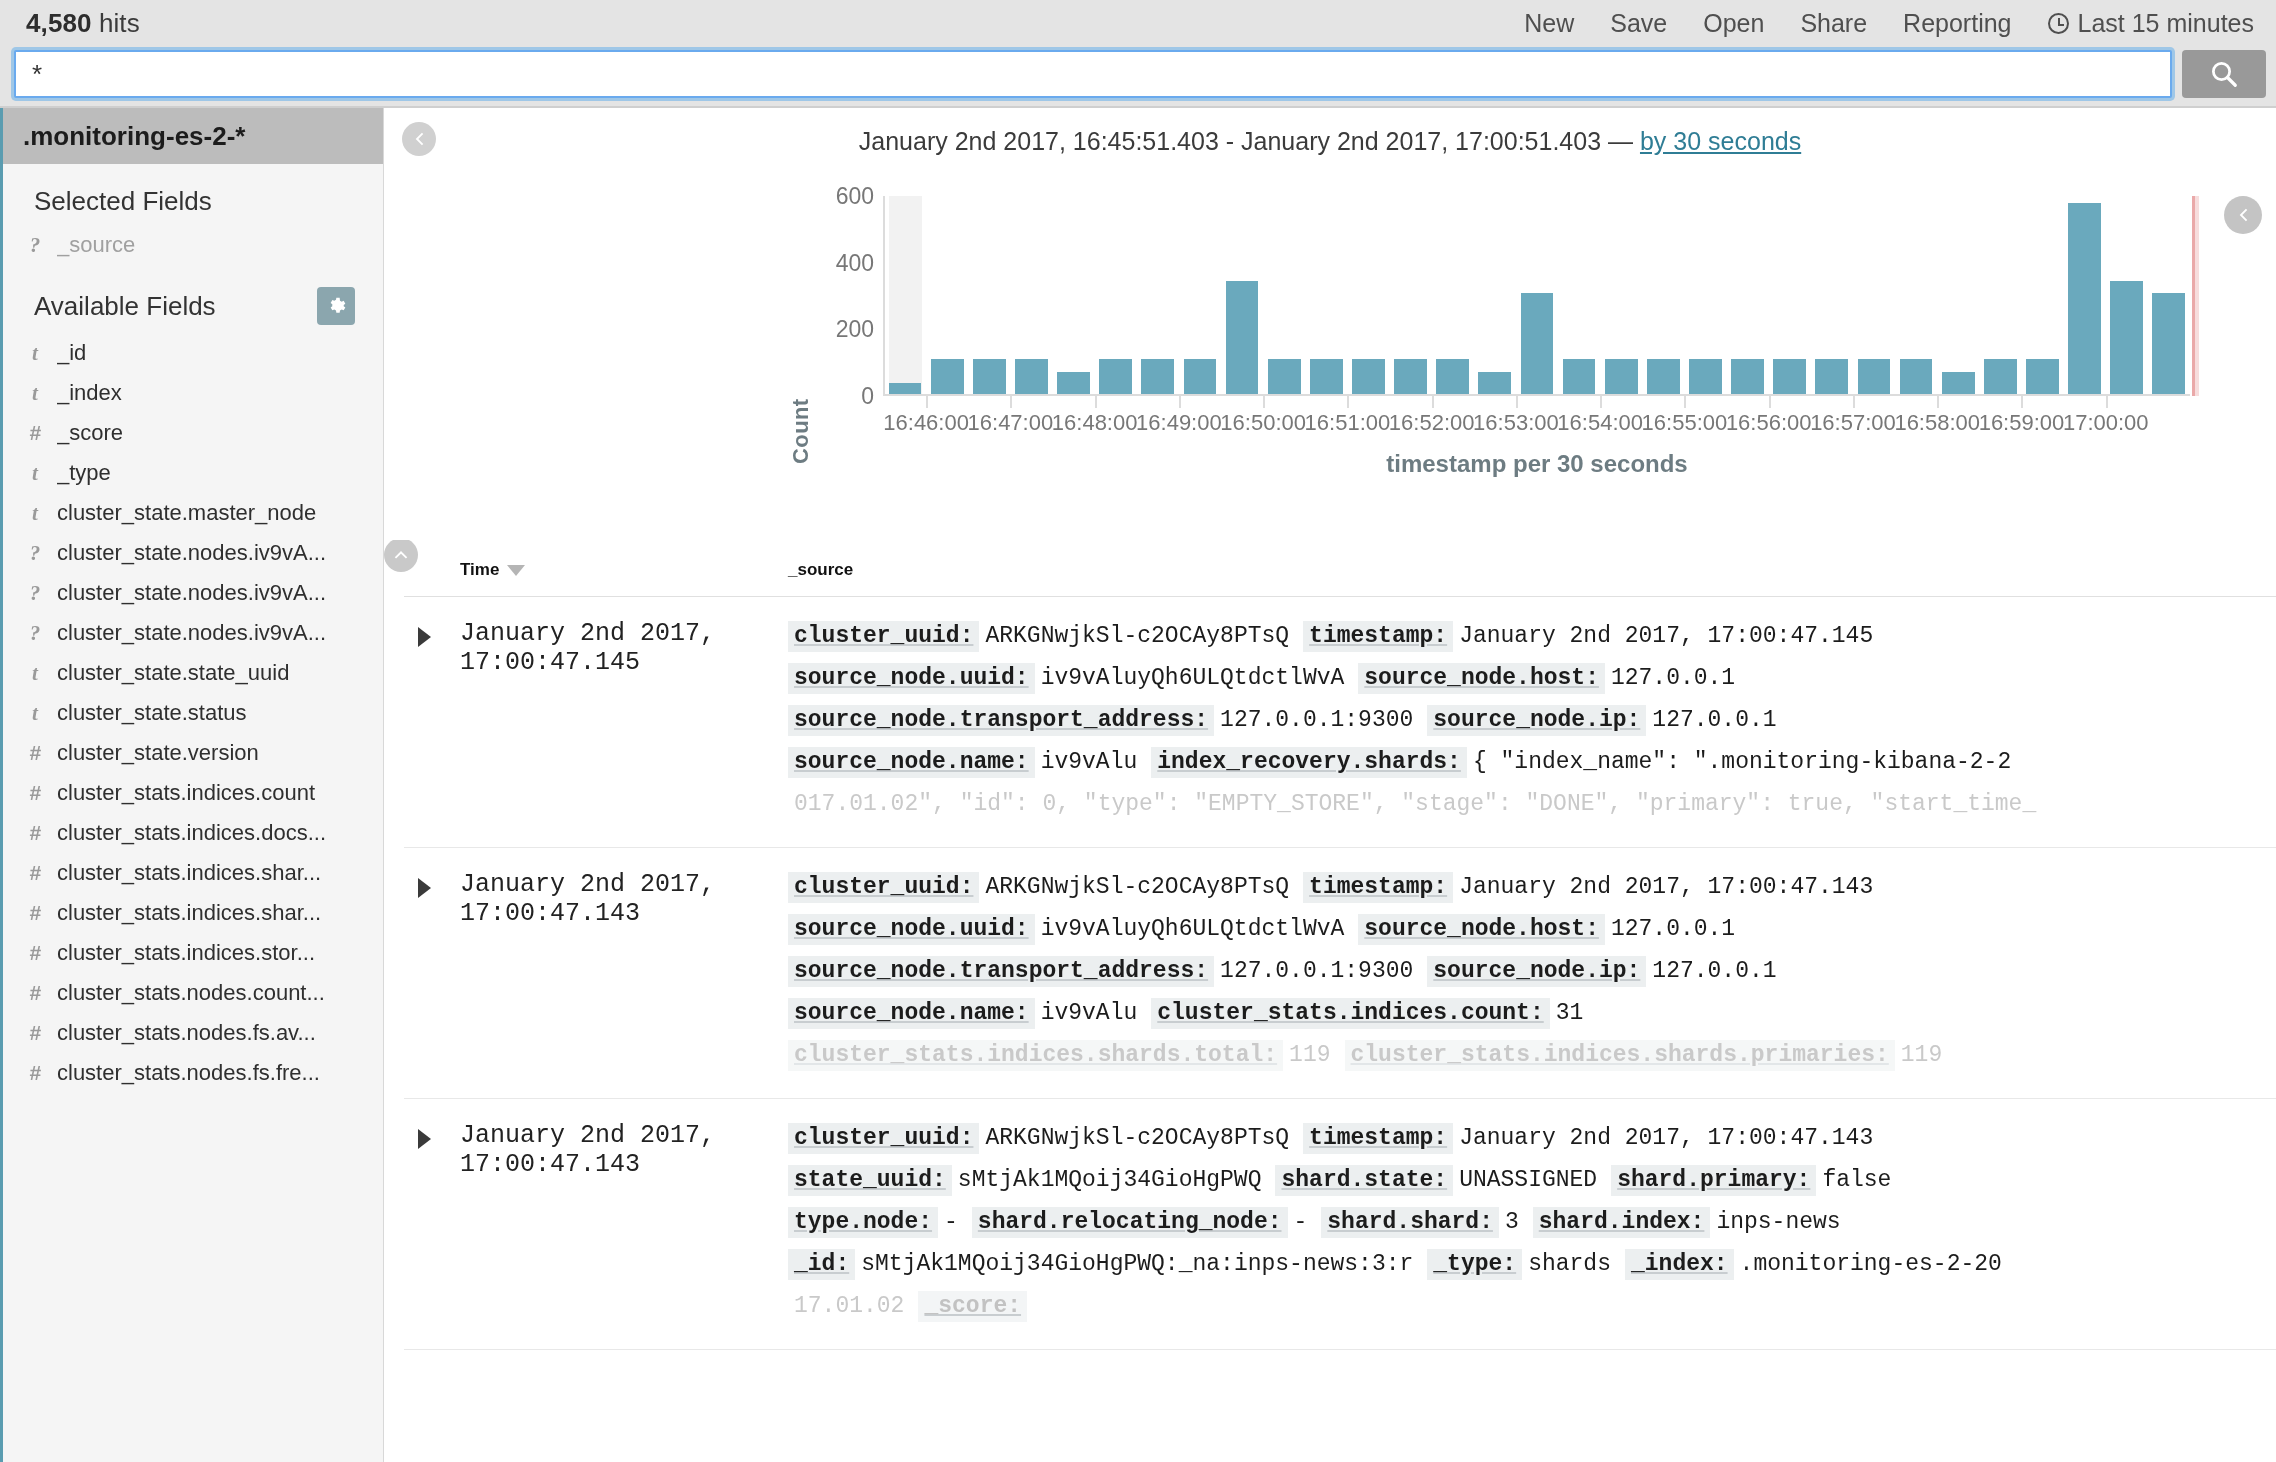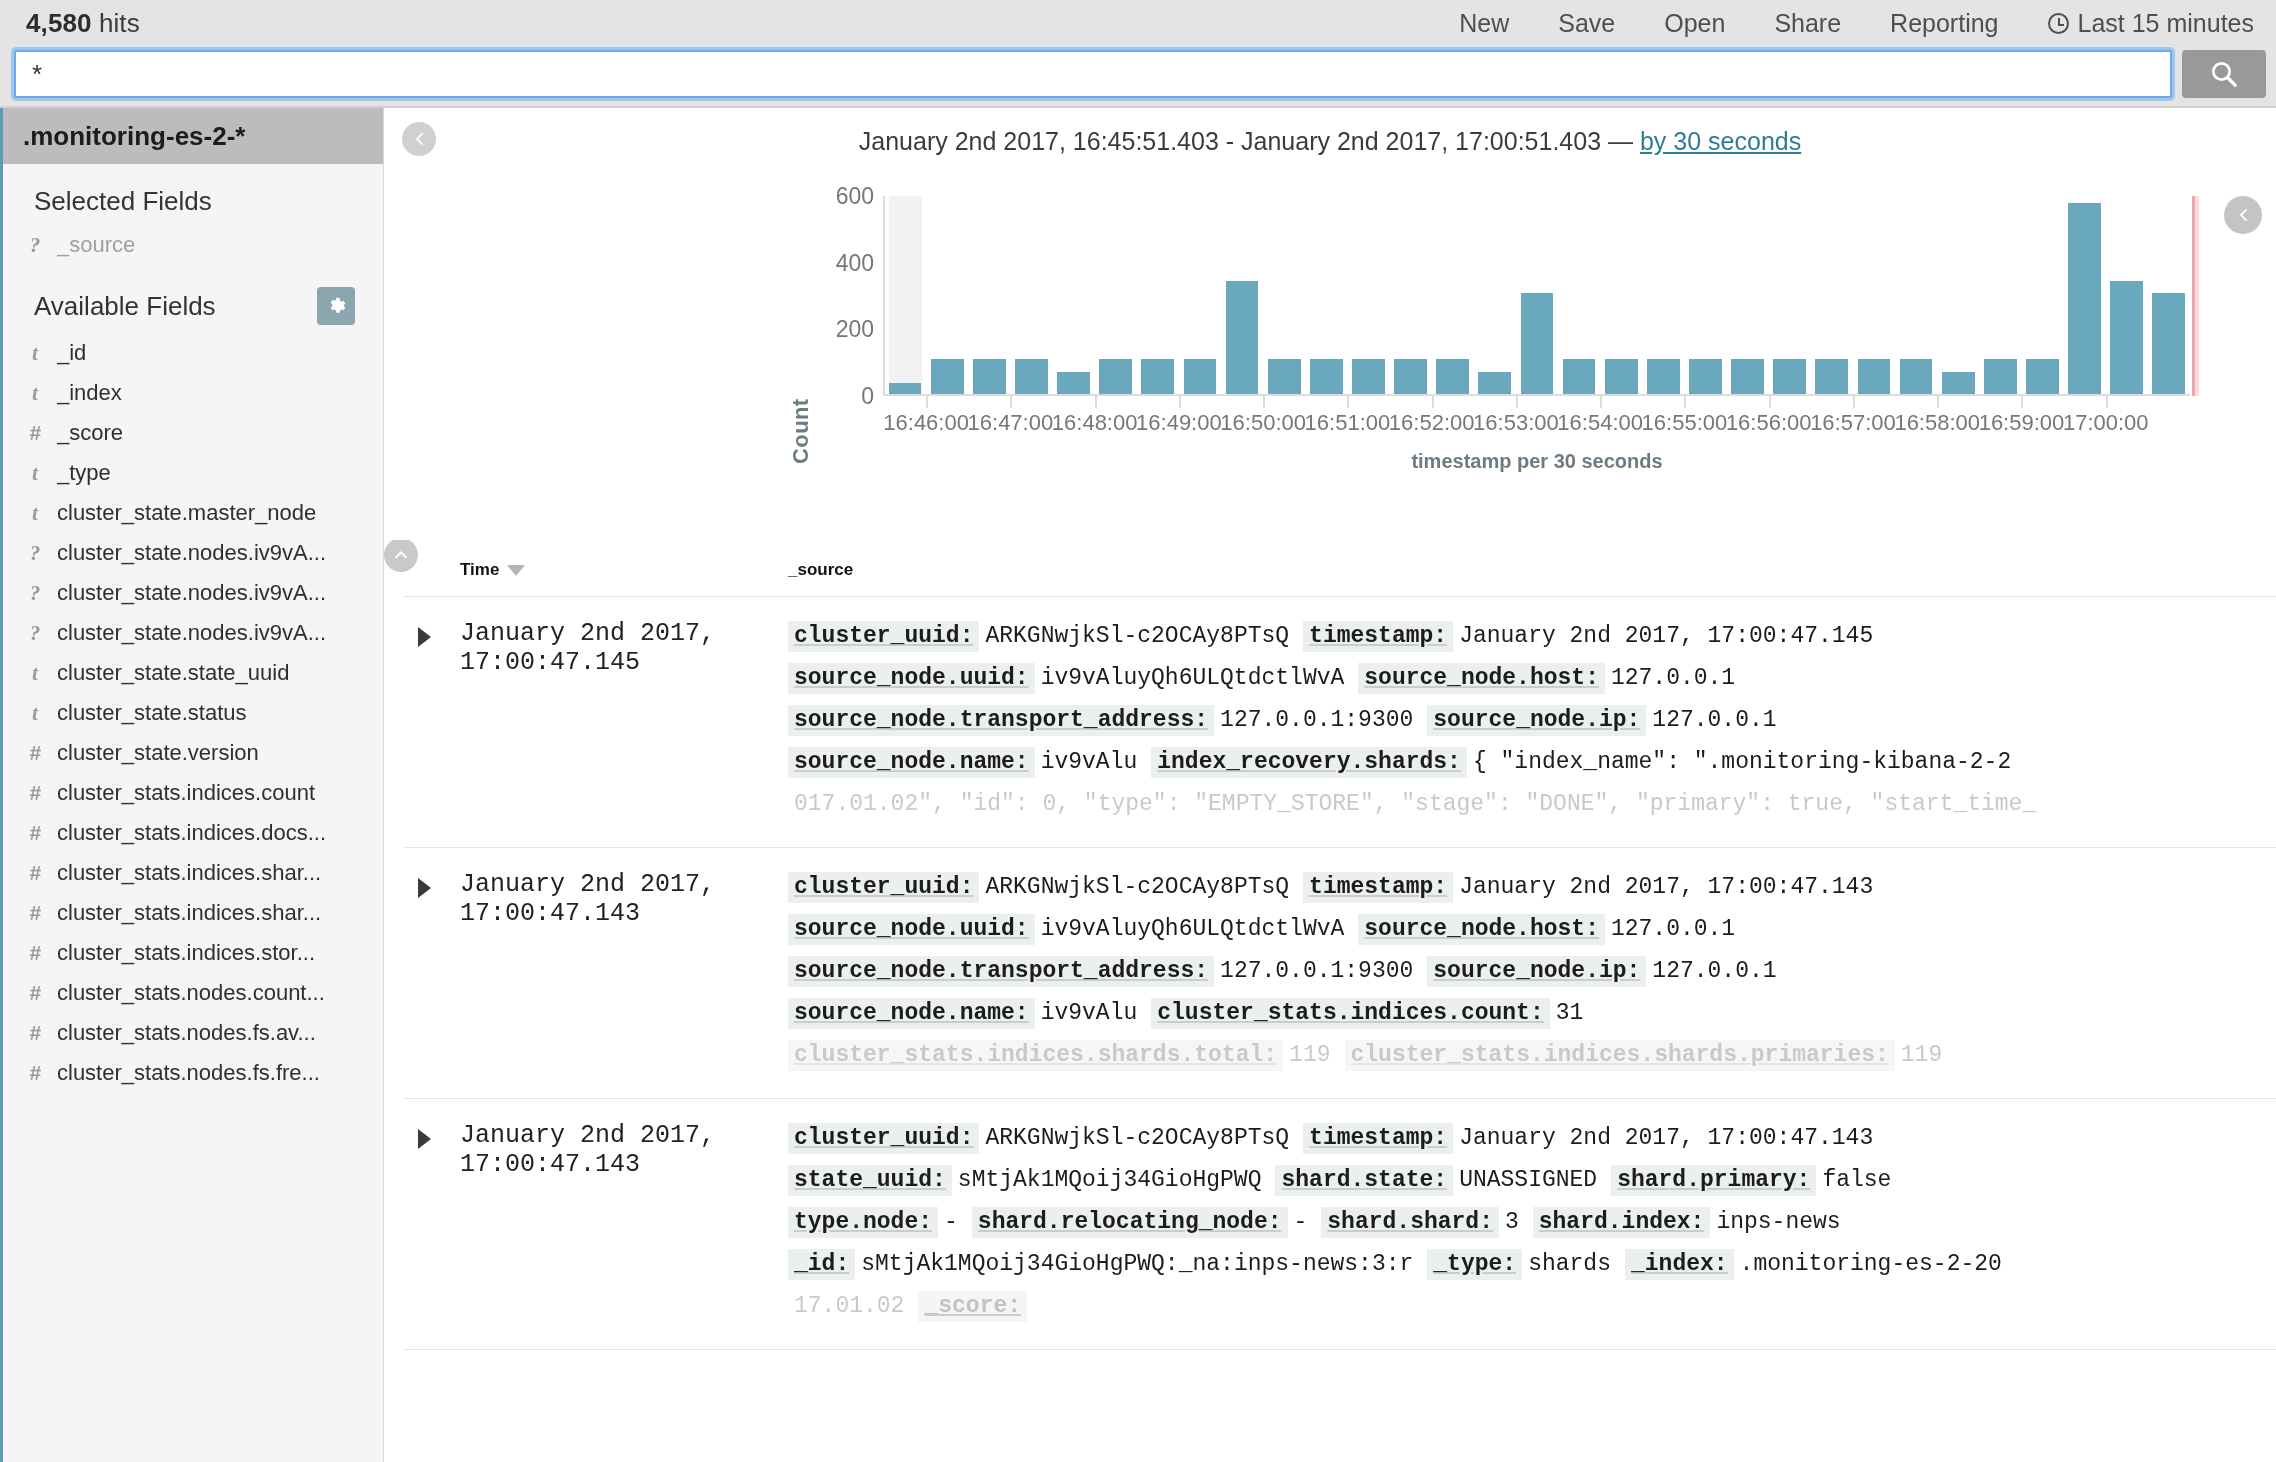--- a/index.html
+++ b/index.html
@@ -17,21 +17,21 @@
   .topbar {
     height: 48px; flex:0 0 48px;
     background:#e4e4e4;
     display:flex; align-items:center;
     padding: 0 18px 0 26px;
     border-bottom: 1px solid #e4e4e4;
   }
   .hits { font-size: 26px; color:#2d2d2d; letter-spacing:.1px; }
   .hits b { font-weight:700; }
   .hits span.lbl { font-weight:400; color:#3b3b3b; }
-  .topnav { margin-left:auto; display:flex; gap:13px; }
+  .topnav { margin-left:auto; display:flex; gap:0px; }
   .topnav a {
     font-size: 25px; color:#4f4f4f; text-decoration:none;
     padding: 4px 18px; white-space:nowrap;
   }
   .topnav a.time { display:flex; align-items:center; gap:9px; padding-right:4px;}
   .clock-ico { display:inline-block; width:21px; height:21px; border:2px solid #4f4f4f;
     border-radius:50%; position:relative; flex:0 0 auto; }
   .clock-ico::before { content:""; position:absolute; left:8px; top:3px; width:2px; height:7px; background:#4f4f4f;}
   .clock-ico::after { content:""; position:absolute; left:8px; top:9px; width:6px; height:2px; background:#4f4f4f;}
 
@@ -147,21 +147,21 @@
   .bcell.sel .bar { position:relative; }
   .nowline {
     position:absolute; top:0; bottom:0; width:7px; background:#f7dddd;
     border-left:3px solid #eaa9a9;
   }
   .xticks { position:absolute; left:500px; right:86px; top:222px; height:50px; }
   .xtick { position:absolute; transform:translateX(-50%); font-size:22px; color:#777; white-space:nowrap; top:14px;}
   .xtickmark { position:absolute; width:2px; height:12px; background:#dcdcdc; top:0; }
   .xaxis-title {
     position:absolute; left:500px; right:86px; top:276px; text-align:center;
-    font-size:20px; font-weight:700; color:#6d7c82;
+    font-size:24px; font-weight:700; color:#6d7c82;
   }
 
   .collapse-up {
     position:absolute; left:400px; top:12px;
     width:34px; height:34px; border-radius:50%; background:#c9c9c9;
     display:flex; align-items:center; justify-content:center; cursor:pointer;
   }
   .collapse-up svg { width:20px; height:20px; fill:#fff; }
 
   

